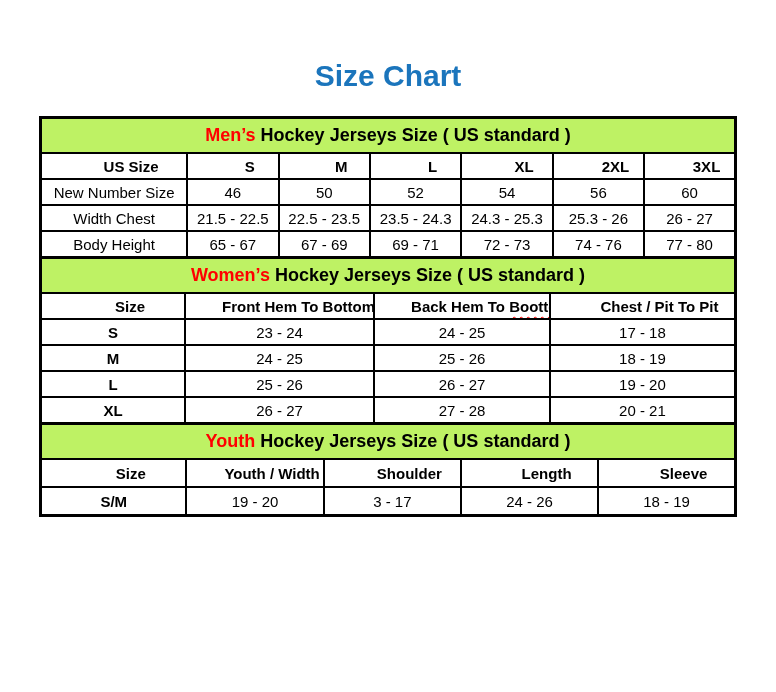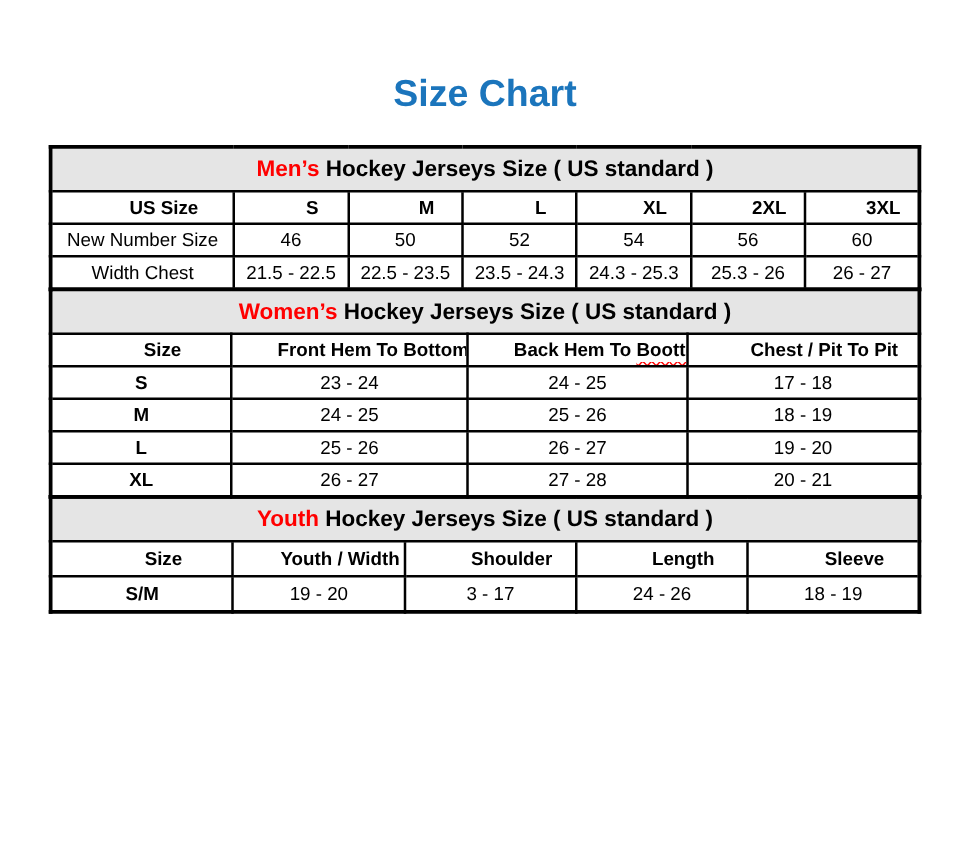--- a/index.html
+++ b/index.html
@@ -42,21 +42,21 @@
     border: 2px solid #000000;
     text-align: center;
     vertical-align: middle;
     padding: 0 2px;
     font-size: 15px;
     height: 24px;
     overflow: hidden;
     white-space: nowrap;
   }
   .sizes th.band {
-    background: #e5e5e5;
+    background: #bef264;
     height: 33px;
     font-size: 18px;
     font-weight: bold;
   }
   .sizes th.band .accent { color: #ff0000; }
   .sizes th.colhead { font-weight: bold; padding-left: 36px; }
   .sizes td { font-weight: normal; }
   .t-womens td.row-label,
   .t-youth  td.row-label { font-weight: bold; }
   .t-youth td, .t-youth th.colhead { height: 26px; }
@@ -119,20 +119,29 @@
           </tr>
           <tr>
             <td class="row-label">Width Chest</td>
             <td>21.5 - 22.5</td>
             <td>22.5 - 23.5</td>
             <td>23.5 - 24.3</td>
             <td>24.3 - 25.3</td>
             <td>25.3 - 26</td>
             <td>26 - 27</td>
           </tr>
+          <tr>
+            <td class="row-label">Body Height</td>
+            <td>65 - 67</td>
+            <td>67 - 69</td>
+            <td>69 - 71</td>
+            <td>72 - 73</td>
+            <td>74 - 76</td>
+            <td>77 - 80</td>
+          </tr>
         </tbody>
       </table>
       <table class="sizes t-womens">
         <colgroup>
           <col class="c0">
           <col class="c1">
           <col class="c2">
           <col class="c3">
         </colgroup>
         <thead>

